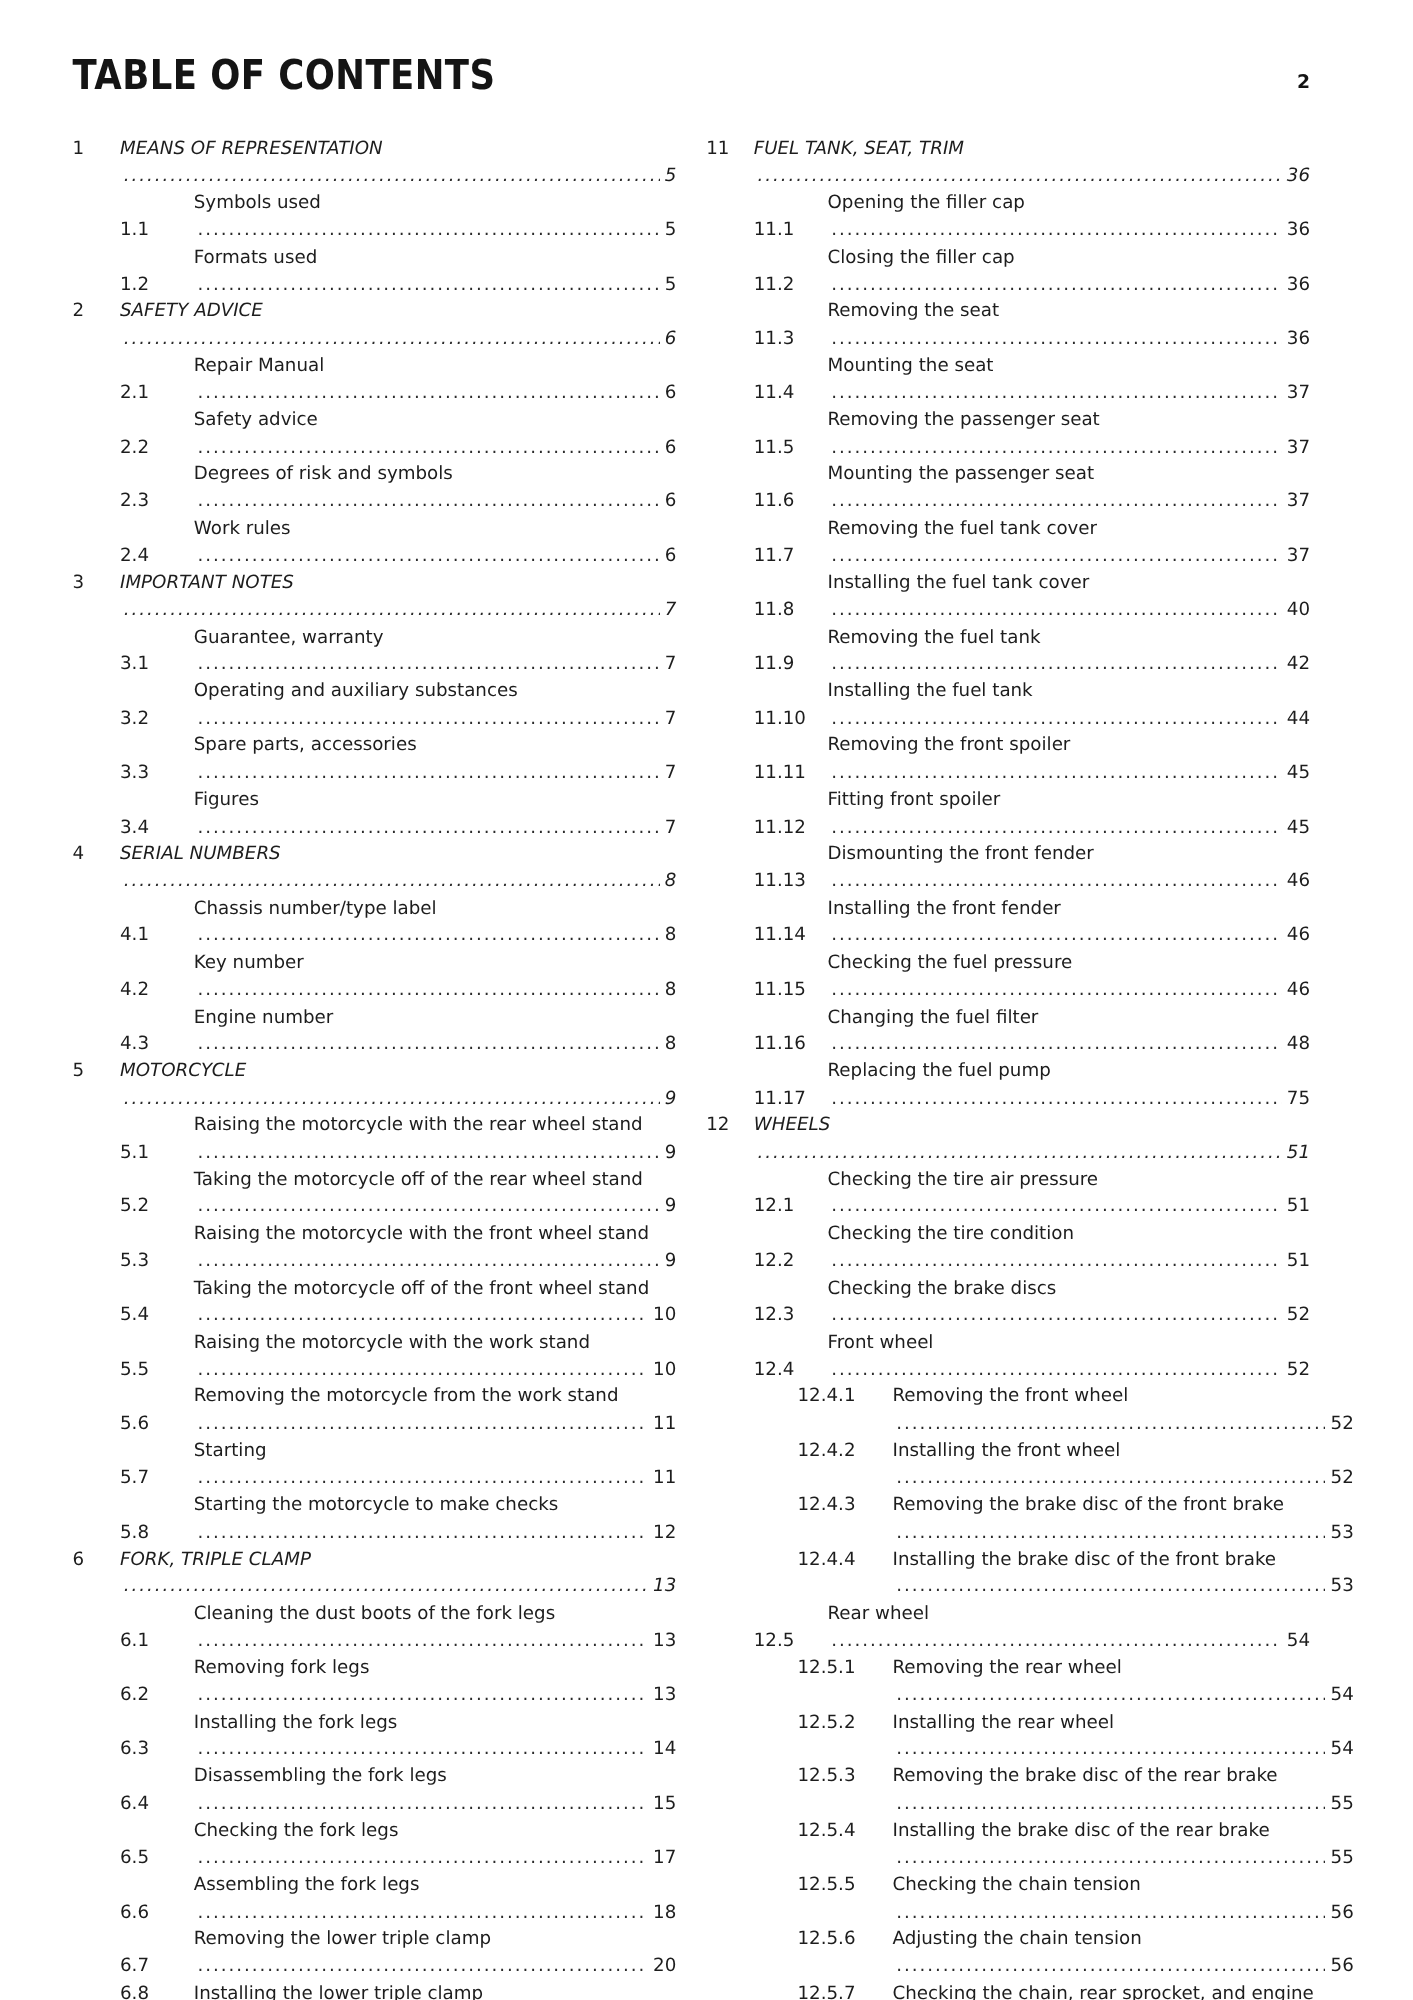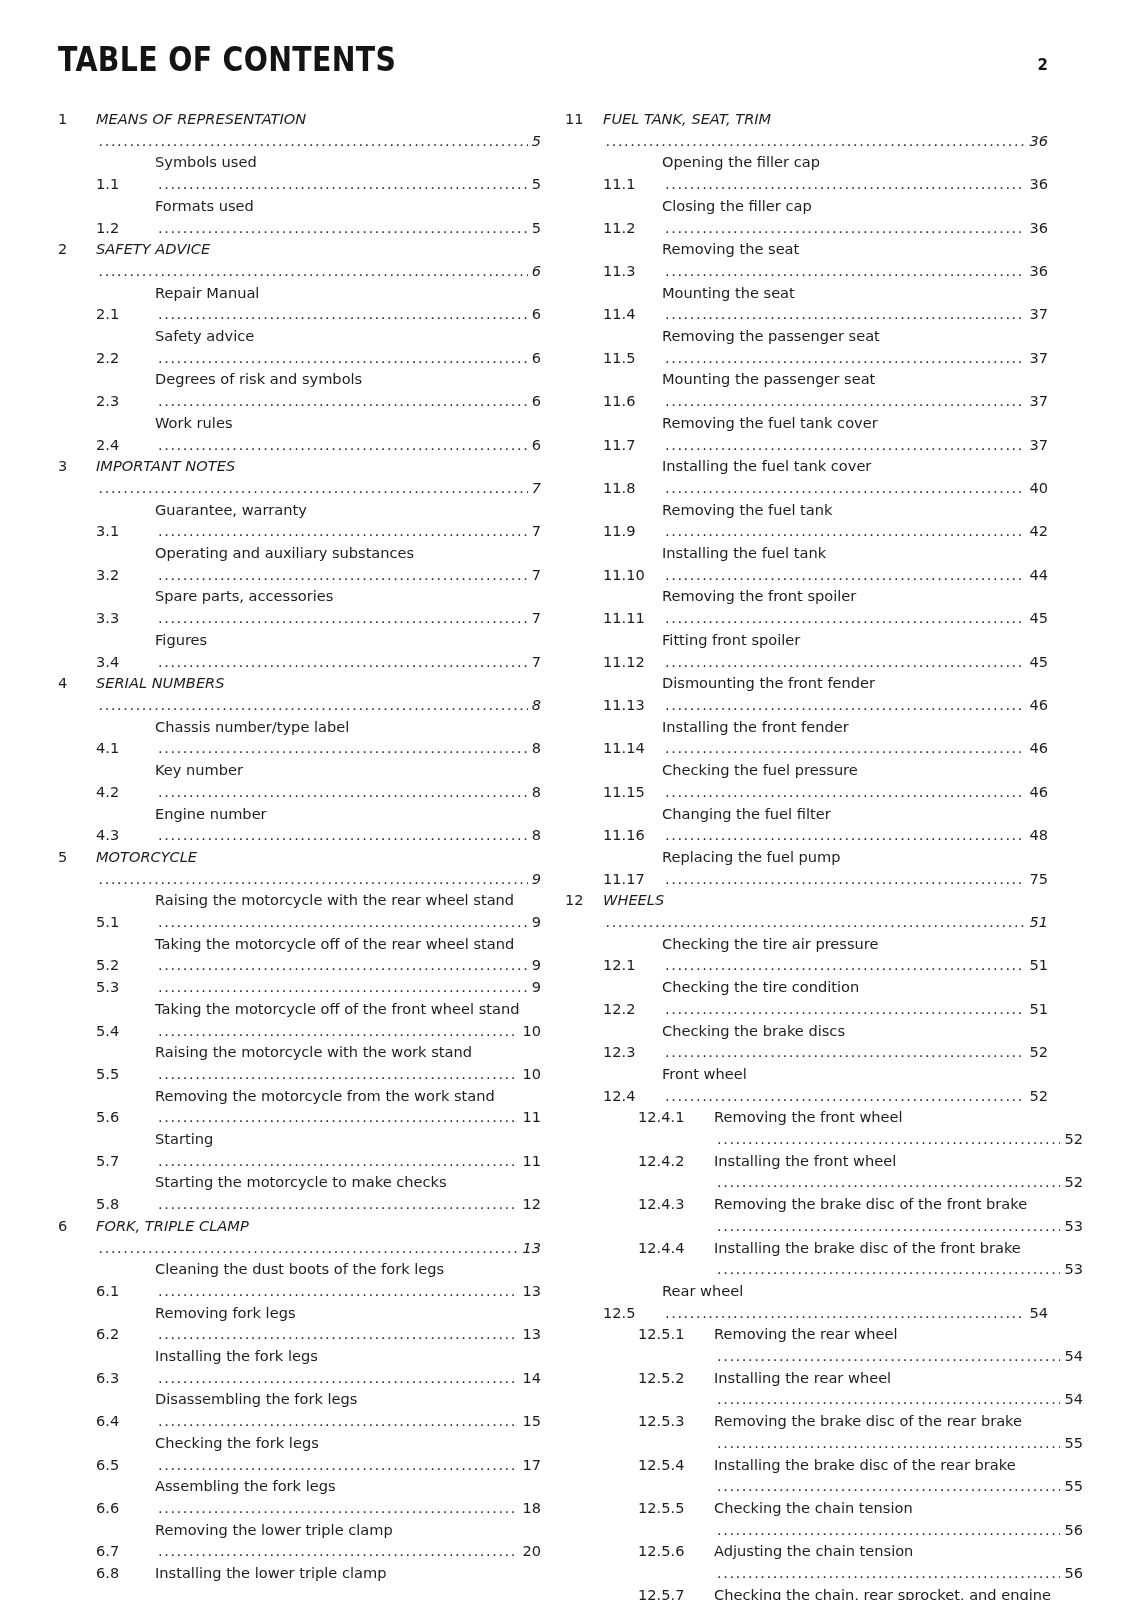--- a/index.html
+++ b/index.html
@@ -339,20 +339,21 @@
             <span class="toc-title">Taking the motorcycle off of the rear wheel stand</span>
             <span class="toc-tail">
               <span class="leader">....................................................................................................</span>
               <span class="toc-page">9</span>
             </span>
           </span>
         </div>
         <div class="toc-row lvl2">
           <span class="toc-num">5.3</span>
           <span class="toc-body">
+            <span class="toc-title">Raising the motorcycle with the front wheel stand</span>
             <span class="toc-tail">
               <span class="leader">....................................................................................................</span>
               <span class="toc-page">9</span>
             </span>
           </span>
         </div>
         <div class="toc-row lvl2">
           <span class="toc-num">5.4</span>
           <span class="toc-body">
             <span class="toc-title">Taking the motorcycle off of the front wheel stand</span>

